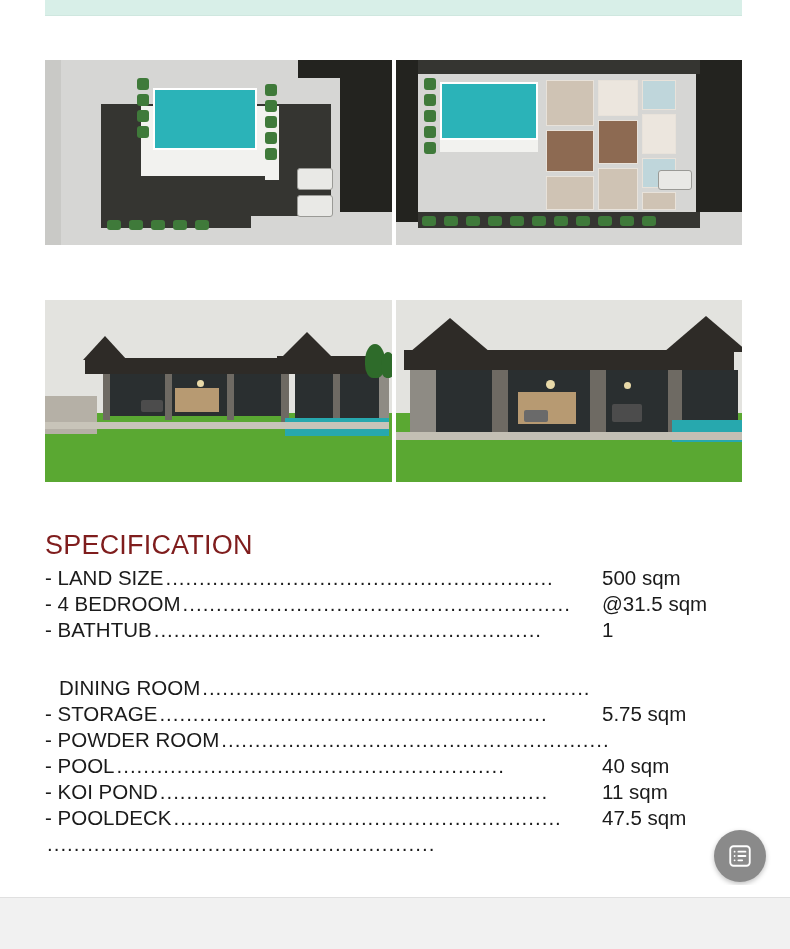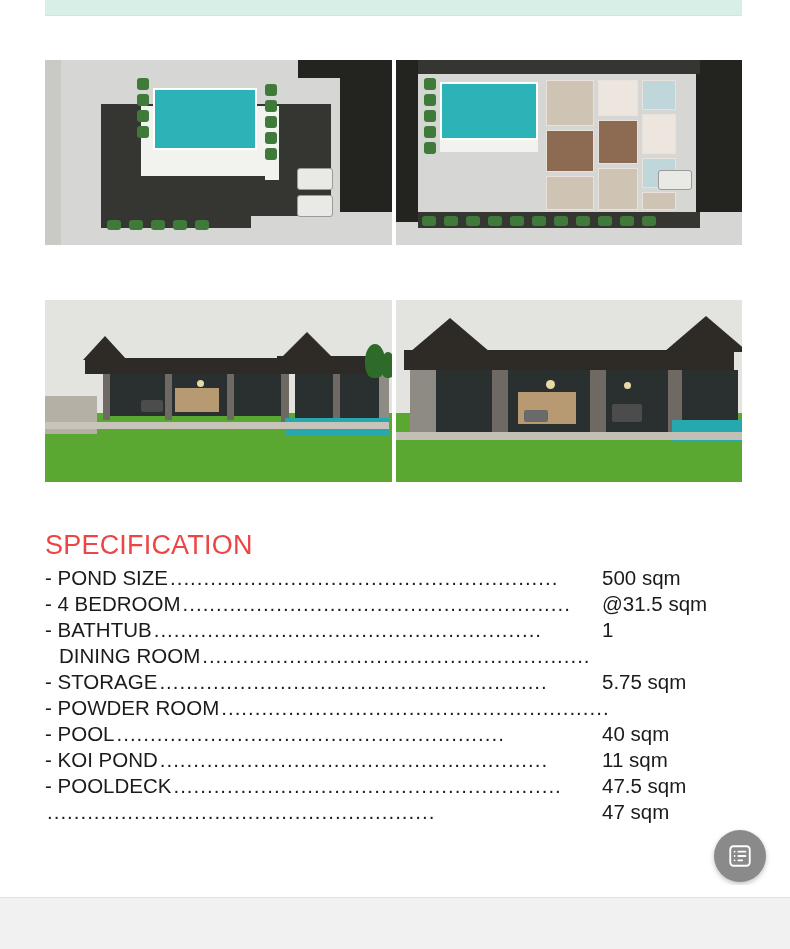--- a/index.html
+++ b/index.html
@@ -108,21 +108,21 @@
   .elev .lamp { position: absolute; background: #e8d9a8; border-radius: 50%; }
 
   
   .spec {
     position: absolute;
     left: 45px; top: 530px; width: 700px;
   }
   .spec-title {
     font-size: 27px;
     letter-spacing: 0.2px;
-    color: #ef4444;
+    color: #7f1d1d;
     margin: 0 0 4px 0;
     font-weight: 400;
   }
   .spec-list { list-style: none; margin: 0; padding: 0; }
   .spec-row {
     display: flex;
     align-items: flex-end;
     font-size: 20.5px;
     color: #1b1b1b;
     line-height: 26px;
@@ -138,21 +138,21 @@
     white-space: nowrap;
     letter-spacing: 1px;
     color: #1b1b1b;
     padding: 0 2px;
   }
   .spec-value {
     flex: 0 0 155px;
     padding-left: 12px;
     text-align: left;
   }
-  .spec-row.continuation .spec-label { padding-left: 14px; }
+  .spec-row.continuation .spec-label { padding-left: 14px; margin-top: 32px; }
   .spec-row.nodots .dots { visibility: hidden; }
 
   
   .fab {
     position: absolute;
     right: 24px; bottom: 67px;
     width: 52px; height: 52px;
     border-radius: 50%;
     background: #8a8a8a;
     display: flex; align-items: center; justify-content: center;
@@ -295,21 +295,21 @@
       <div class="pool2" style="left:276px; top:120px; width:72px; height:22px;"></div>
       <div class="wall" style="left:0; top:132px; width:348px; height:8px; background:#c3bfb4;"></div>
     </div>
   </div>
 
   <div class="spec">
     <h1 class="spec-title">SPECIFICATION</h1>
     <ul class="spec-list">
 
       <li class="spec-row">
-        <span class="spec-label">- POND SIZE</span>
+        <span class="spec-label">- LAND SIZE</span>
         <span class="dots">..........................................................</span>
         <span class="spec-value">500 sqm</span>
       </li>
 
       <li class="spec-row">
         <span class="spec-label">- 4 BEDROOM </span>
         <span class="dots">..........................................................</span>
         <span class="spec-value">@31.5 sqm</span>
       </li>
 
@@ -349,21 +349,20 @@
       </li>
 
       <li class="spec-row">
         <span class="spec-label">- POOLDECK</span>
         <span class="dots">..........................................................</span>
         <span class="spec-value">47.5 sqm</span>
       </li>
 
       <li class="spec-row">
         <span class="dots">..........................................................</span>
-        <span class="spec-value">47 sqm</span>
       </li>
 
     </ul>
   </div>
 
   <div class="fab">
     <span>
       <svg width="26" height="26" viewBox="0 0 24 24" fill="none" stroke="#ffffff" stroke-width="1.7" stroke-linecap="round">
         <rect x="3" y="3" width="18" height="18" rx="3" fill="none"></rect>
         <line x1="7" y1="8" x2="7.01" y2="8"></line>

